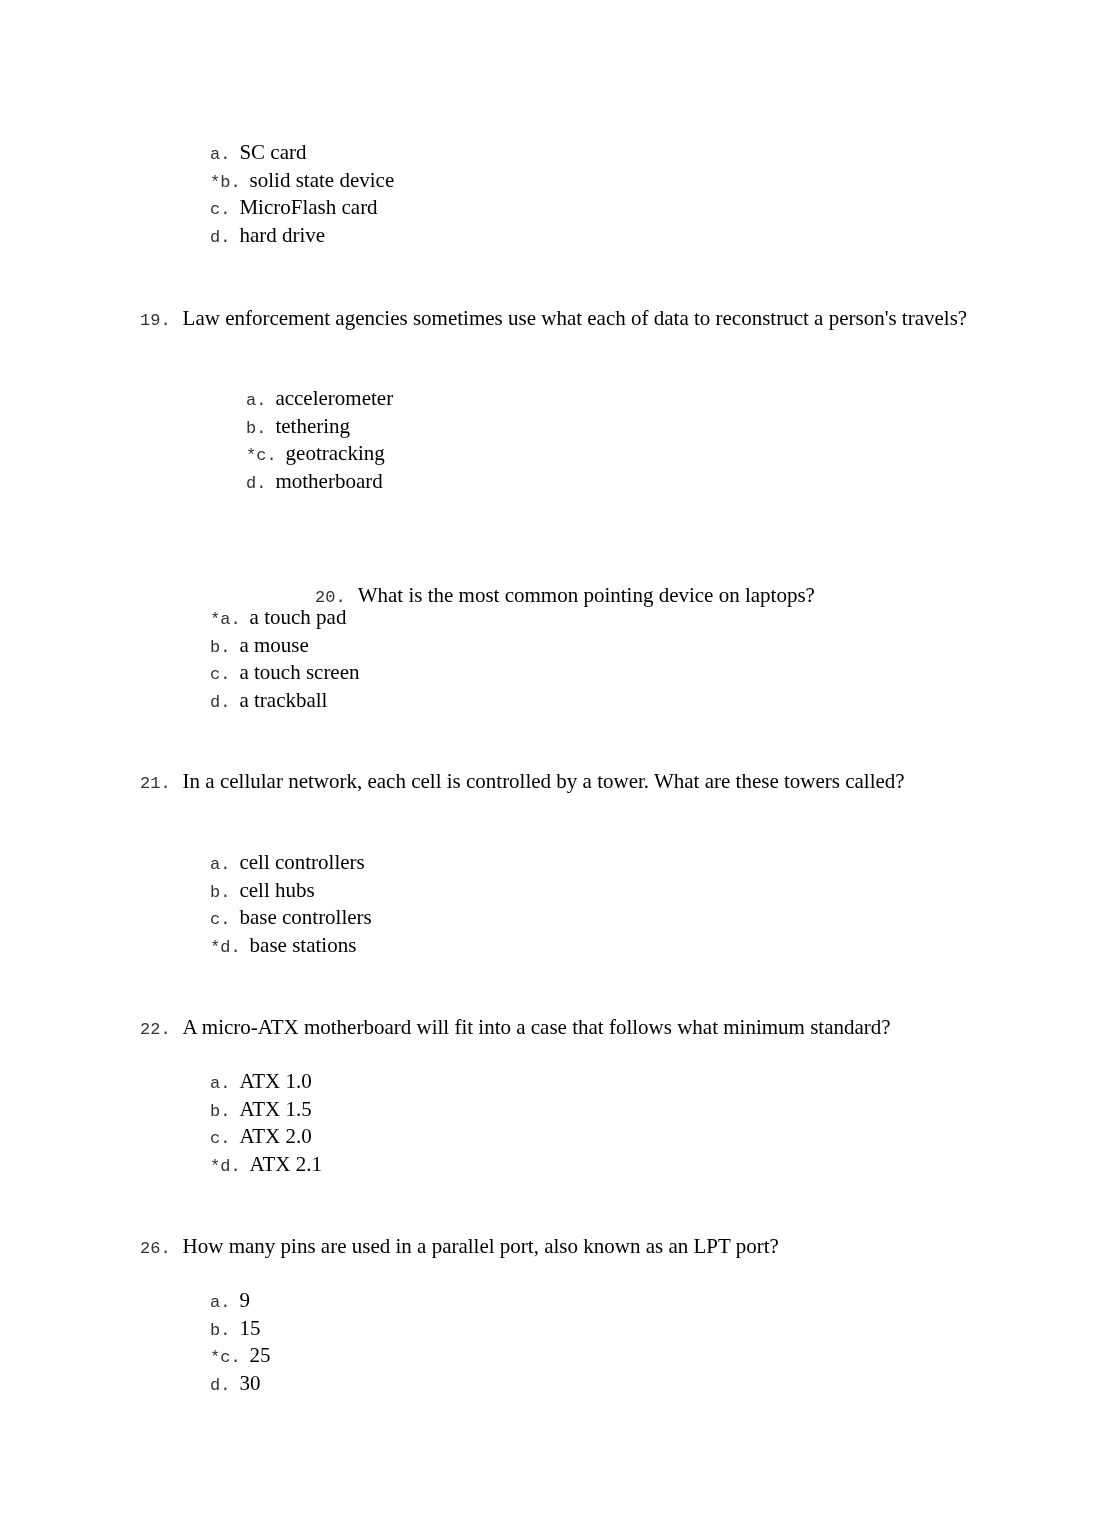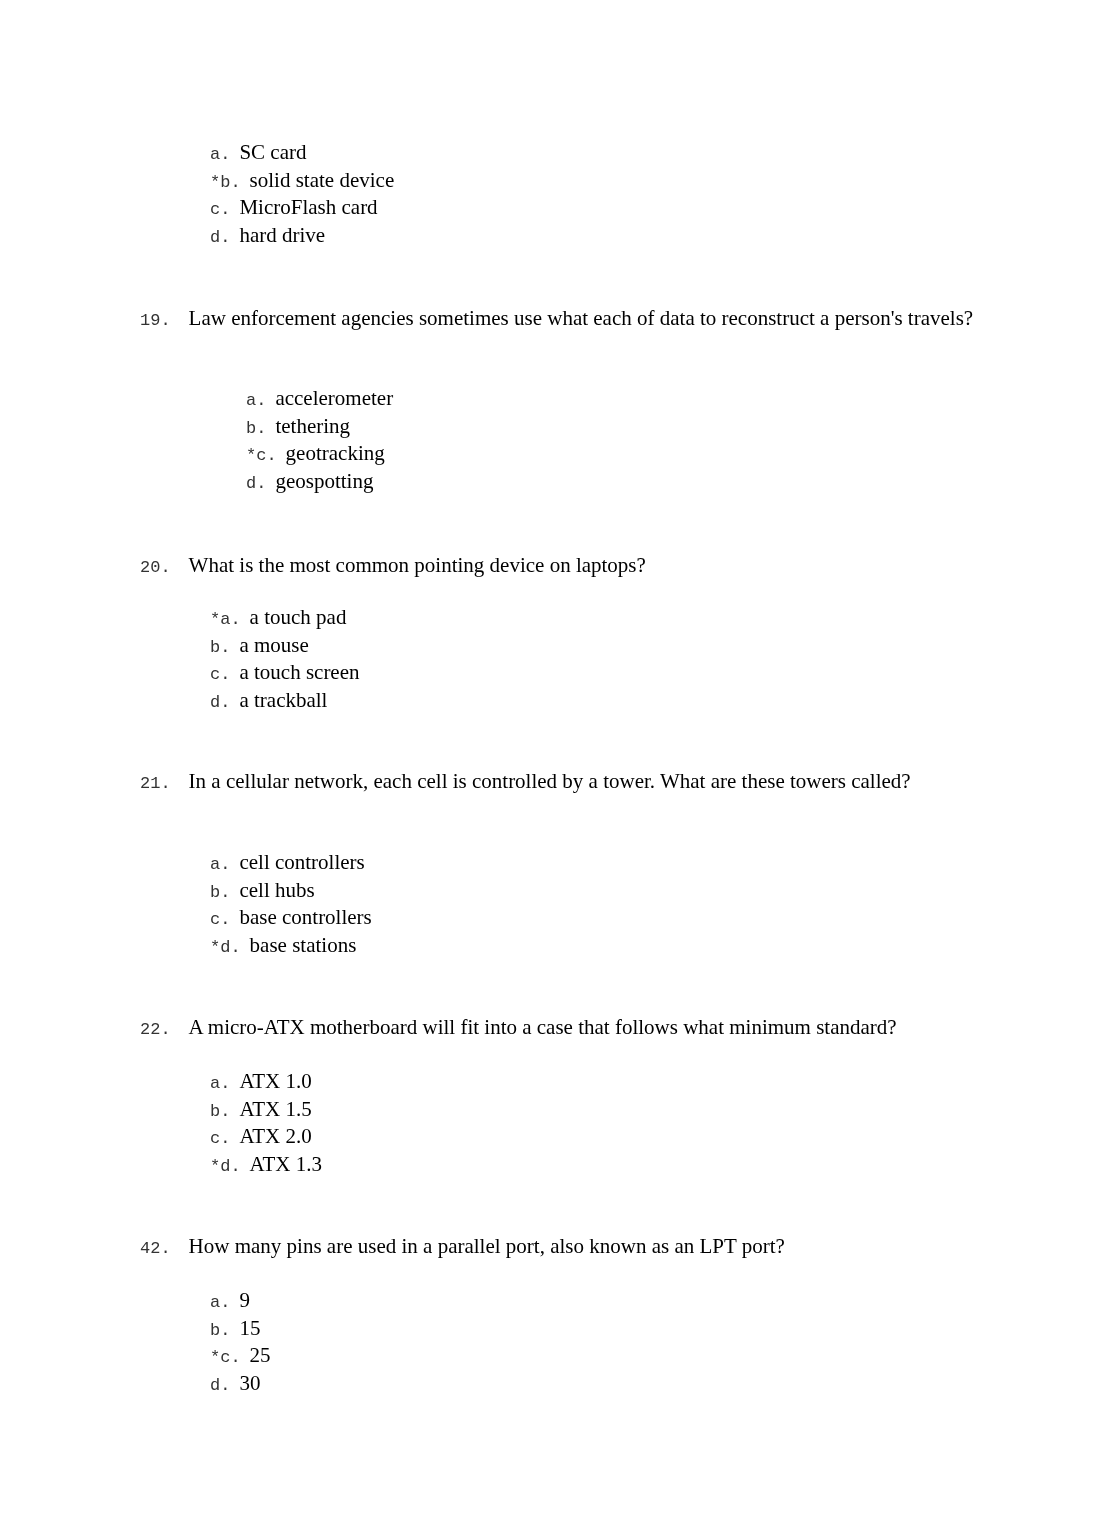--- a/index.html
+++ b/index.html
@@ -1,19 +1,19 @@
 <!DOCTYPE html>
 <html><head>
 <meta charset="utf-8">
 <style>
   html, body { margin: 0; padding: 0; background: #ffffff; }
   body { width: 1120px; height: 1540px; position: relative; overflow: hidden; color: #000; }
   .page { position: absolute; left: 0; top: 0; width: 1120px; height: 1276px; }
   .q { position: absolute; left: 140px; width: 850px; font-family: "Liberation Serif", serif; font-size: 21px; line-height: 27px; }
-  .num { font-family: "Liberation Mono", monospace; font-size: 17px; color: #333; margin-right: 18px; }
+  .num { font-family: "Liberation Mono", monospace; font-size: 17px; color: #333; margin-right: 12px; }
   .opts { position: absolute; left: 210px; font-family: "Liberation Serif", serif; font-size: 21px; }
   .opt { height: 27.5px; line-height: 27.5px; white-space: nowrap; }
   .letter { font-family: "Liberation Mono", monospace; font-size: 17px; color: #333; margin-right: 9px; }
 </style>
 </head>
 <body>
 
 <div class="page">
 
   <div class="opts" style="top:139px;">
@@ -23,24 +23,24 @@
     <div class="opt"><span class="letter">d.</span><span>hard drive</span></div>
   </div>
 
   <div class="q" style="top:305px;">
     <span class="num">19.</span><span>Law enforcement agencies sometimes use what each of data to reconstruct a person's travels?</span>
   </div>
   <div class="opts" style="top:385px;margin-left:36px;">
     <div class="opt"><span class="letter">a.</span><span>accelerometer</span></div>
     <div class="opt"><span class="letter">b.</span><span>tethering</span></div>
     <div class="opt"><span class="letter">*c.</span><span>geotracking</span></div>
-    <div class="opt"><span class="letter">d.</span><span>geospotting</span></div>
+    <div class="opt"><span class="letter">d.</span><span>motherboard</span></div>
   </div>
 
-  <div class="q" style="top:552px;">
+  <div class="q" style="top:582px;text-align:center;">
     <span class="num">20.</span><span>What is the most common pointing device on laptops?</span>
   </div>
   <div class="opts" style="top:604px;">
     <div class="opt"><span class="letter">*a.</span><span>a touch pad</span></div>
     <div class="opt"><span class="letter">b.</span><span>a mouse</span></div>
     <div class="opt"><span class="letter">c.</span><span>a touch screen</span></div>
     <div class="opt"><span class="letter">d.</span><span>a trackball</span></div>
   </div>
 
   <div class="q" style="top:768px;">
@@ -53,25 +53,25 @@
     <div class="opt"><span class="letter">*d.</span><span>base stations</span></div>
   </div>
 
   <div class="q" style="top:1014px;">
     <span class="num">22.</span><span>A micro-ATX motherboard will fit into a case that follows what minimum standard?</span>
   </div>
   <div class="opts" style="top:1068px;">
     <div class="opt"><span class="letter">a.</span><span>ATX 1.0</span></div>
     <div class="opt"><span class="letter">b.</span><span>ATX 1.5</span></div>
     <div class="opt"><span class="letter">c.</span><span>ATX 2.0</span></div>
-    <div class="opt"><span class="letter">*d.</span><span>ATX 1.3</span></div>
+    <div class="opt"><span class="letter">*d.</span><span>ATX 2.1</span></div>
   </div>
 
   <div class="q" style="top:1233px;">
-    <span class="num">42.</span><span>How many pins are used in a parallel port, also known as an LPT port?</span>
+    <span class="num">26.</span><span>How many pins are used in a parallel port, also known as an LPT port?</span>
   </div>
   <div class="opts" style="top:1287px;">
     <div class="opt"><span class="letter">a.</span><span>9</span></div>
     <div class="opt"><span class="letter">b.</span><span>15</span></div>
     <div class="opt"><span class="letter">*c.</span><span>25</span></div>
     <div class="opt"><span class="letter">d.</span><span>30</span></div>
   </div>
 
 </div>
 

